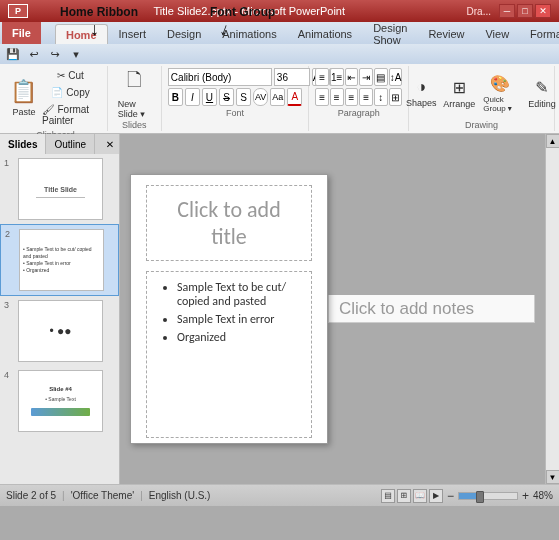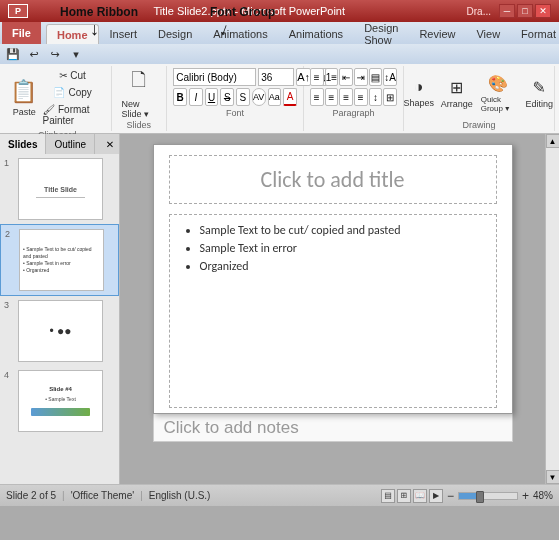--- a/index.html
+++ b/index.html
@@ -40,21 +40,21 @@
     .file-tab {
       background: #c0504d;
       color: white;
       padding: 3px 10px;
       font-size: 11px;
       font-weight: bold;
       height: 22px;
       display: flex;
       align-items: center;
       cursor: pointer;
-      margin-right: 5px;
+      margin-right: 14px;
     }
     .ribbon-tab {
       padding: 3px 10px;
       font-size: 11px;
       height: 20px;
       display: flex;
       align-items: center;
       cursor: pointer;
       background: transparent;
       border-top-left-radius: 3px;
@@ -129,21 +129,21 @@
 
     
     .font-group { min-width: 130px; }
     .font-row { display: flex; align-items: center; gap: 2px; width: 100%; }
     .font-select {
       border: 1px solid #bbb;
       background: white;
       height: 18px;
       font-size: 10px;
       padding: 0 2px;
-      width: 83px;
+      width: 104px;
     }
     .font-size-select {
       border: 1px solid #bbb;
       background: white;
       height: 18px;
       font-size: 10px;
       padding: 0 2px;
       width: 36px;
     }
     .fmt-btn {
@@ -233,21 +233,21 @@
       font-size: 6px;
       overflow: hidden;
       position: relative;
     }
 
     
     .canvas-area {
       flex: 1;
       background: #ababab;
       display: flex;
-      flex-direction: column;
+      flex-direction: row;
       align-items: center;
       padding: 10px;
       overflow: auto;
     }
 
     .slide-canvas {
       background: white;
       width: 360px;
       height: 270px;
       border: 1px solid #999;

